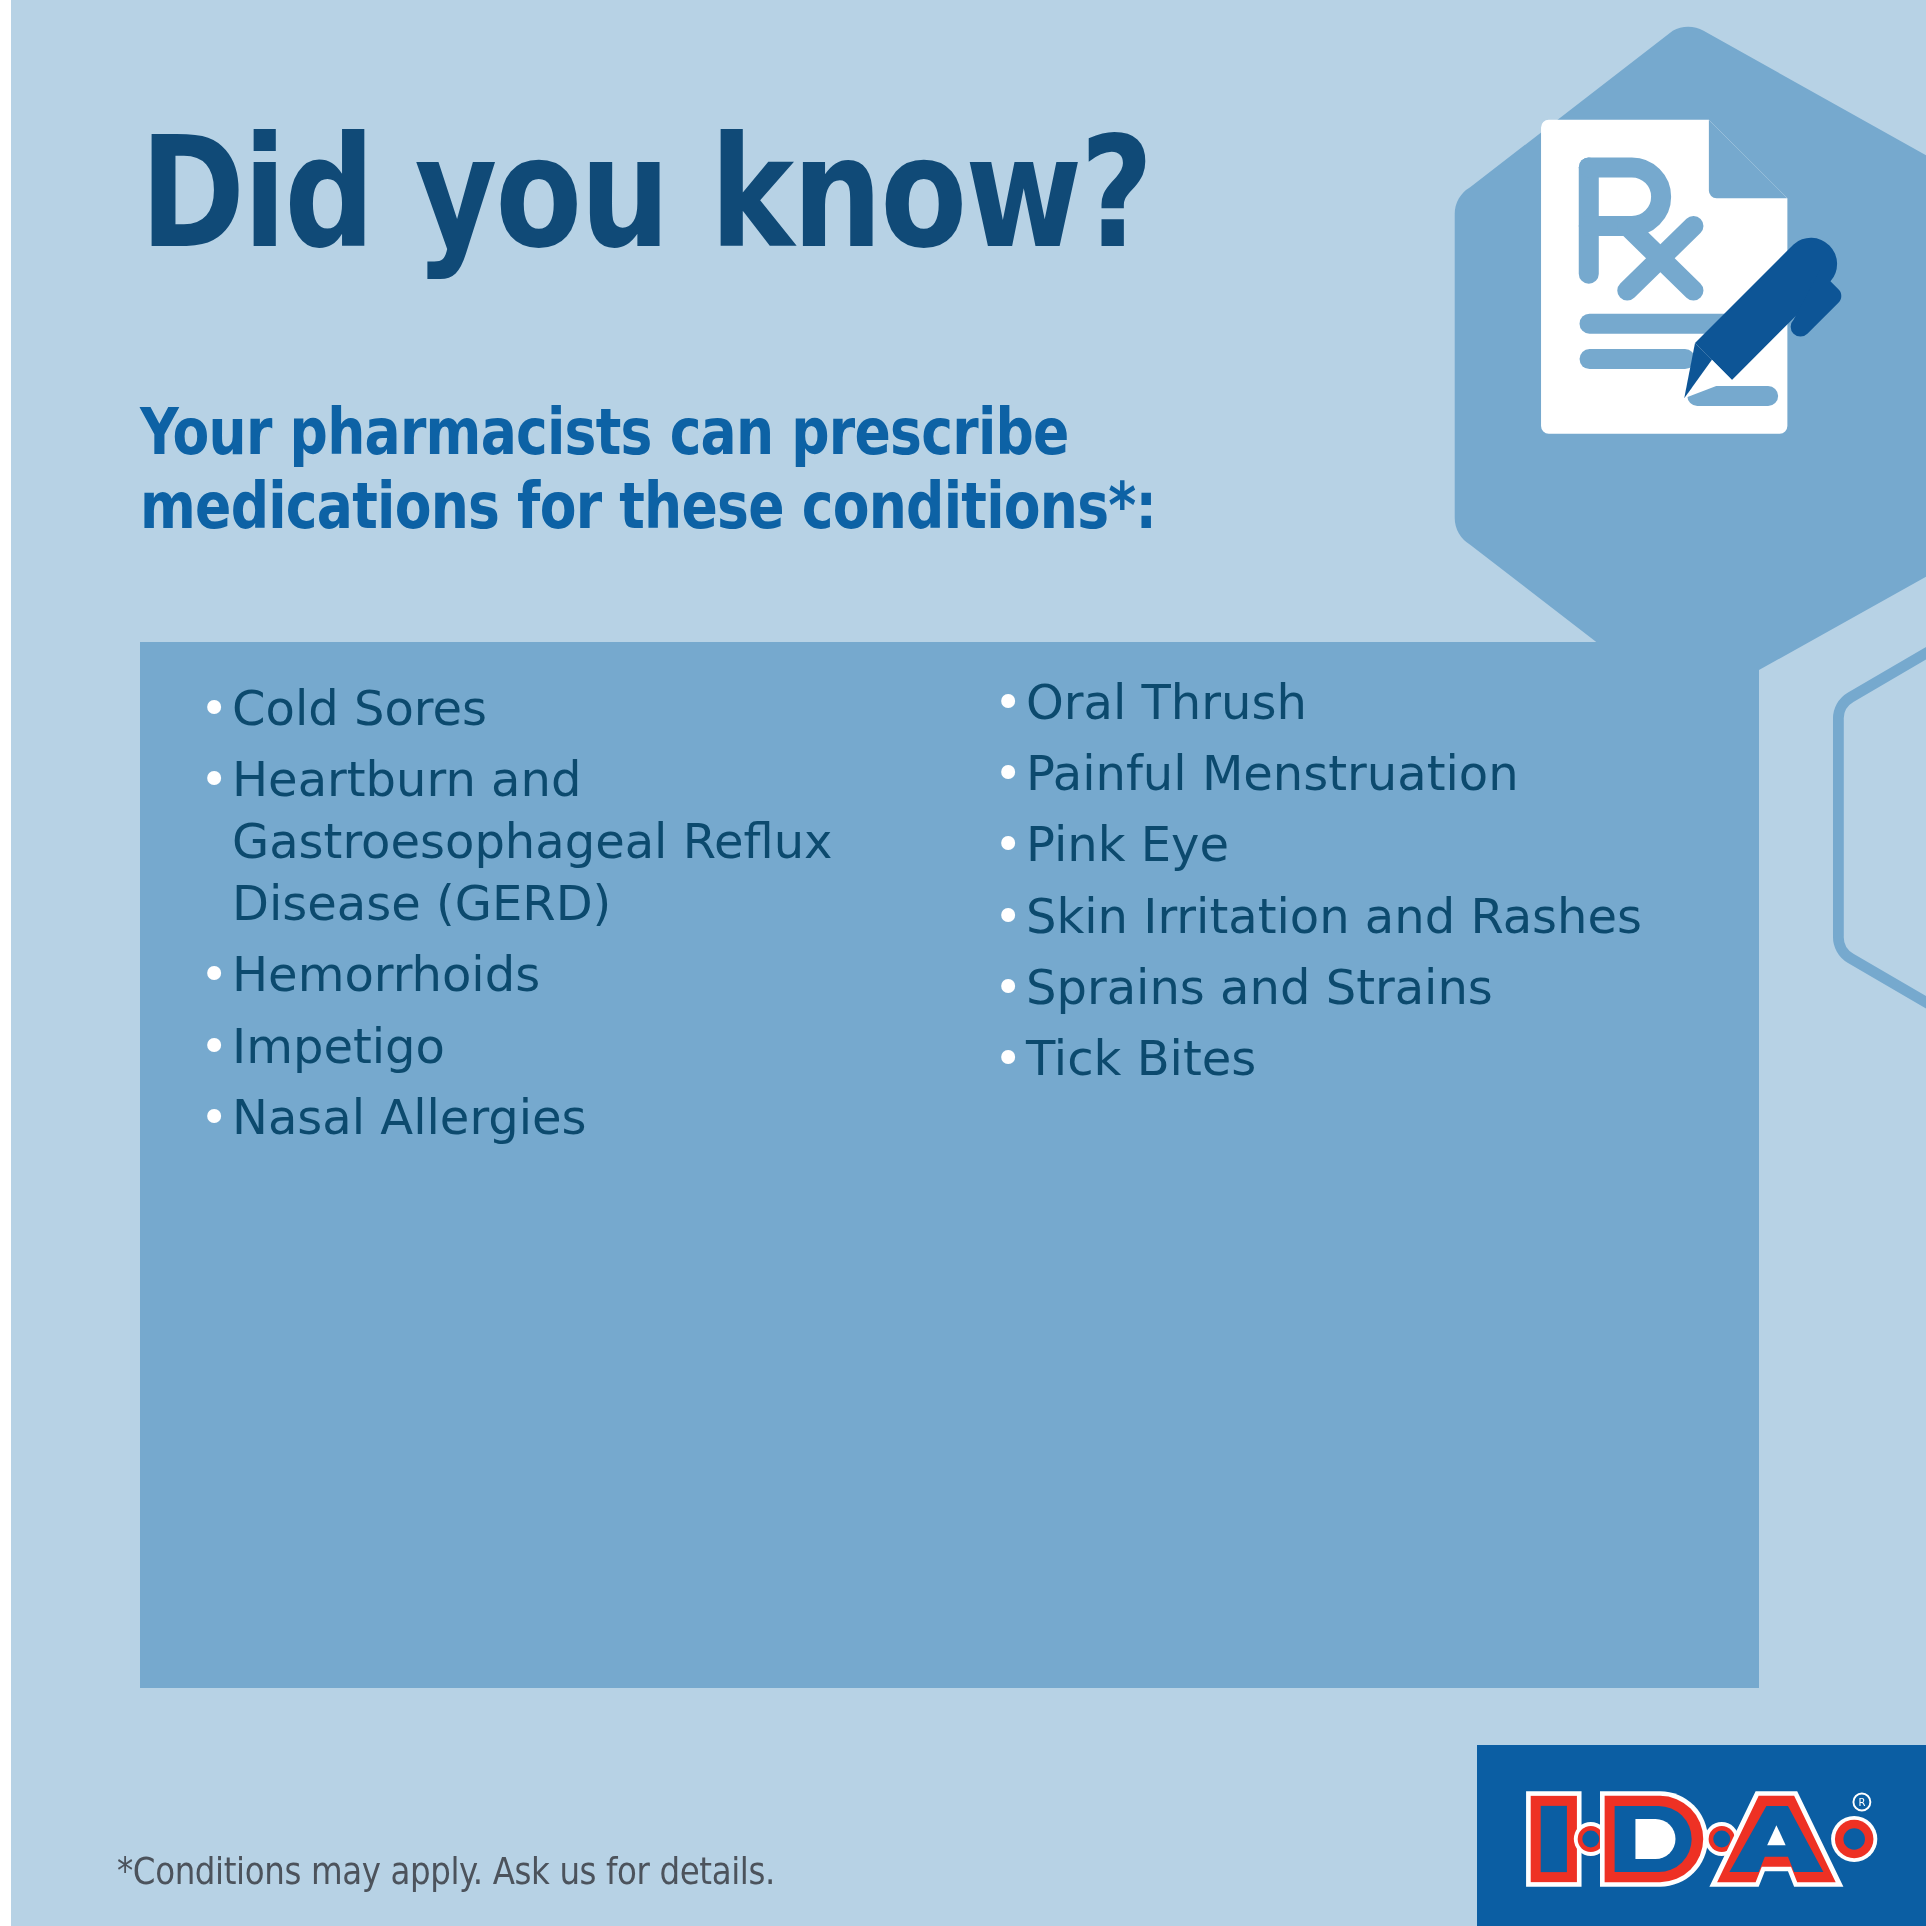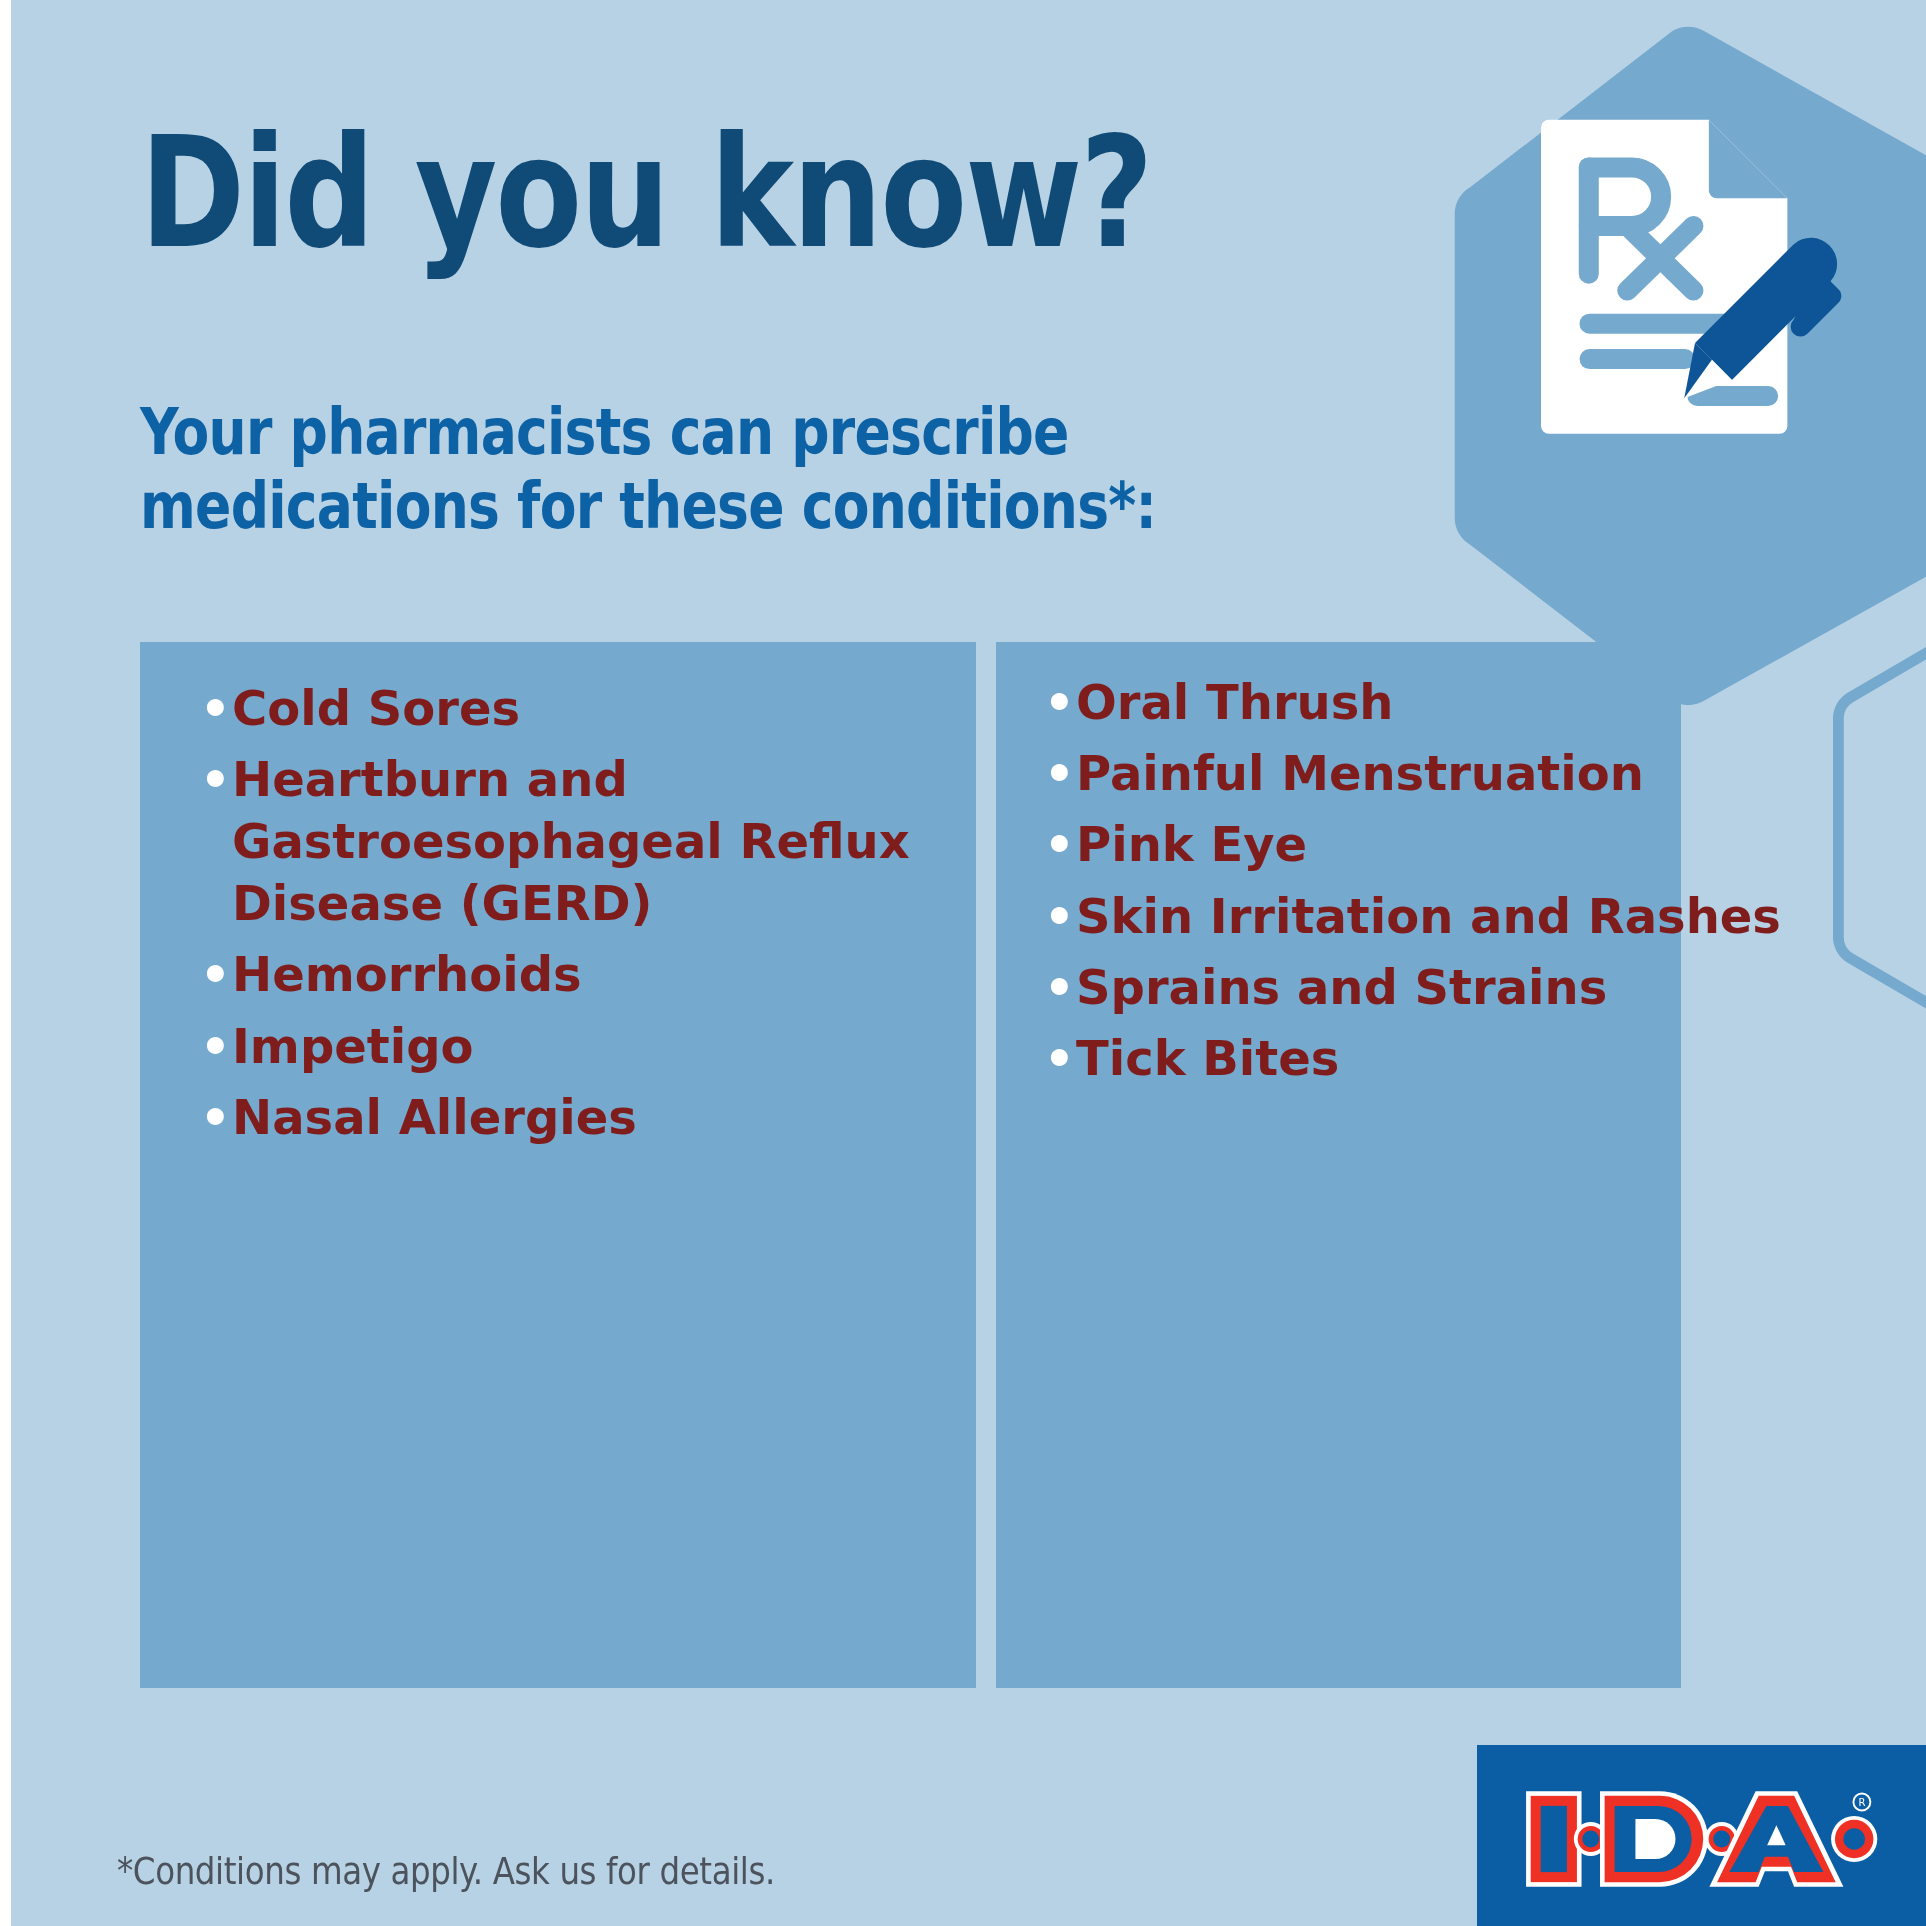--- a/index.html
+++ b/index.html
@@ -68,32 +68,32 @@
   }
 
   
   .panel {
     position: absolute;
     top: 642px;
     height: 1046px;
     background: #76a9ce;
   }
   .panel-left  { left: 129px;  width: 836px; }
-  .panel-right { left: 985px; width: 685px; }
+  .panel-right { left: 935px; width: 813px; }
 
   .cond-list {
     list-style: none;
     margin: 0;
     padding: 0;
     position: absolute;
     font-family: "DejaVu Sans", "Liberation Sans", sans-serif;
-    font-weight: 700;
+    font-weight: 400;
     font-size: 48px;
     line-height: 62px;
-    color: #7f1d1d;
+    color: #0c4a6e;
   }
   .list-left  { left: 60px;  top: 35px; width: 740px; }
   .list-right { left: 48px;  top: 29px; width: 740px; }
 
   .cond-list li {
     position: relative;
     padding-left: 32px;
     margin: 0 0 9.2px 0;
   }
   .cond-list li::before {

